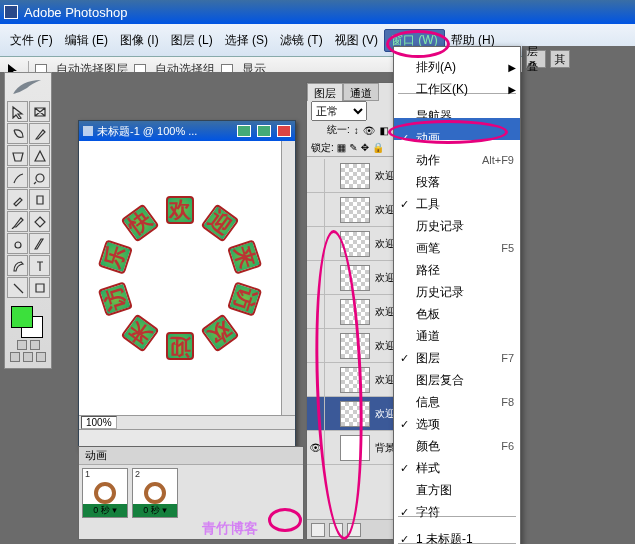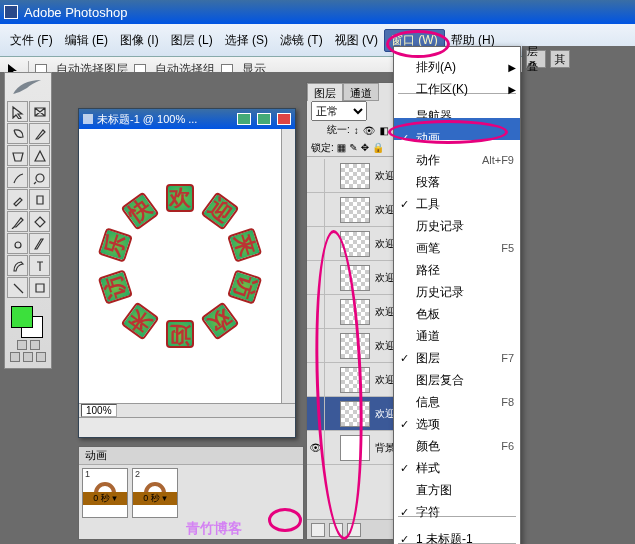--- a/index.html
+++ b/index.html
@@ -3,60 +3,60 @@
 <meta charset="utf-8">
 <style>
 * { box-sizing: border-box; margin: 0; padding: 0; font-family: "Microsoft YaHei", Arial, sans-serif; }
 body { width: 635px; height: 544px; background: #fff; overflow: hidden; position: relative; }
 
 .titlebar { height: 24px; background: linear-gradient(to bottom, #3a6ea5, #0054e3); color: #fff; display: flex; align-items: center; padding: 0 4px; font-size: 13px; }
 .titlebar .ico { width: 14px; height: 14px; background: #2a4a8a; margin-right: 6px; border: 1px solid #fff; }
 
 .menubar { height: 22px; background: linear-gradient(to bottom,#eef3fa,#d7e4f2); display: flex; align-items: center; font-size: 12px; color: #000; padding: 16px 4px; border-bottom: 1px solid #8aa; }
 .menubar span { padding: 2px 6px; }
-.menubar .hl { background: #4b6eaf; color: #fef9c3; border: 1px solid #2a4a8f; border-radius: 2px; position: relative; z-index: 20; }
+.menubar .hl { background: #4b6eaf; color: #86efac; border: 1px solid #2a4a8f; border-radius: 2px; position: relative; z-index: 20; }
 
 .optbar { height: 26px; background: linear-gradient(to bottom,#f5f5f5,#e3e3e3); border-bottom:1px solid #999; display:flex; align-items:center; font-size:12px; color:#333; padding:0 6px; gap:6px;}
 .optbar .arrow { width:16px; height:16px; display:flex; align-items:center; justify-content:center;}
 .cb { width:12px; height:12px; border:1px solid #7a7a7a; background:#fff; display:inline-block; margin-right:3px; vertical-align:middle;}
 
 .workspace { position:absolute; top:72px; left:0; right:0; bottom:0; background:#6b6b6b;}
 
 .toolbox { position:absolute; left:4px; top:0; width:48px; background:linear-gradient(to bottom,#e8e8e8,#d8d8d8); border:1px solid #888; padding:2px 2px 6px 2px; display:flex; flex-direction:column; gap:0;}
 .toolbox .feather { width:36px; height:20px; margin:2px auto 4px auto; display:flex; align-items:center; justify-content:center;}
 .toolgrid { display:grid; grid-template-columns:1fr 1fr; gap:1px;}
 .toolbtn { width:21px; height:21px; background:#e3e3e3; border:1px solid #999; display:flex; align-items:center; justify-content:center; font-size:11px; color:#333;}
 .toolbtn svg { width:14px; height:14px; }
 .swatch { margin-top:6px; position:relative; height:34px;}
 .sw-fg { position:absolute; left:4px; top:2px; width:22px; height:22px; background:#3ce03c; border:1px solid #000;}
 .sw-bg { position:absolute; left:14px; top:12px; width:22px; height:22px; background:#fff; border:1px solid #000;}
 .toolbox .mini { display:flex; justify-content:center; gap:3px; margin-top:2px;}
 .toolbox .mini span { width:10px; height:10px; border:1px solid #777; background:#ccc;}
 
-.docwin { position:absolute; left:78px; top:36px; width:218px; height:330px; background:#fff; border:1px solid #345; box-shadow:2px 2px 4px rgba(0,0,0,.4);}
+.docwin { position:absolute; left:78px; top:48px; width:218px; height:330px; background:#fff; border:1px solid #345; box-shadow:2px 2px 4px rgba(0,0,0,.4);}
 .docwin .hd { height:20px; background:linear-gradient(to bottom,#3a6ea5,#0054e3); color:#fff; font-size:11px; display:flex; align-items:center; padding:0 4px; gap:4px;}
 .docwin .hd .winico { width:10px; height:10px; background:#fff; opacity:.7;}
 .docwin .hd .ttl { flex:1; white-space:nowrap; overflow:hidden;}
 .docwin .hd .wbtn { width:14px; height:12px; background:#4a7; border:1px solid #fff; margin-left:2px;}
 .docwin .hd .wbtn.cls { background:#d44;}
 .canvas { position:absolute; top:20px; left:0; right:14px; bottom:34px; background:#fff; overflow:hidden;}
 .ring { position:absolute; left:50%; top:50%; width:170px; height:170px; transform:translate(-50%,-50%);}
 .glyph { position:absolute; left:50%; top:50%; width:28px; height:28px; margin:-14px; display:flex; align-items:center; justify-content:center; font-size:22px; font-weight:bold; color:#b33; background:radial-gradient(circle,#7b4,#2a6); border:2px solid #a22; border-radius:4px;}
 .sbv { position:absolute; top:20px; right:0; width:14px; bottom:34px; background:#e3e3e3; border-left:1px solid #999;}
 .sbh { position:absolute; left:0; right:0; bottom:20px; height:14px; background:#e3e3e3; border-top:1px solid #999; display:flex; align-items:center;}
 .sbh .zoom { font-size:10px; padding:0 4px; background:#fff; border:1px inset #aaa; margin:0 2px;}
 .docstat { position:absolute; left:0; right:0; bottom:0; height:20px; background:#e8e8e8; border-top:1px solid #999;}
 
 .animpanel { position:absolute; left:78px; bottom:4px; width:226px; height:94px; background:#e2e2e2; border:1px solid #666;}
 .animpanel .phd { height:18px; background:#d5d5d5; border-bottom:1px solid #aaa; display:flex; align-items:center; font-size:11px; padding:0 6px;}
 .frames { height:58px; display:flex; padding:3px; gap:4px;}
 .frame { width:46px; height:50px; background:#fff; border:1px solid #888; position:relative;}
 .frame .num { position:absolute; top:0; left:2px; font-size:9px; color:#333;}
 .frame .thumb { position:absolute; top:10px; left:4px; width:36px; height:28px; display:flex; align-items:center; justify-content:center;}
-.frame .dur { position:absolute; bottom:12px; left:0; right:0; font-size:9px; text-align:center; background:#a16207;}
+.frame .dur { position:absolute; bottom:0; left:0; right:0; font-size:9px; text-align:center; background:#15803d;}
 .animctrl { height:16px; background:#d5d5d5; border-top:1px solid #aaa; display:flex; align-items:center; font-size:10px; padding:0 4px; gap:4px;margin-top:26px;}
 .animctrl .cbtn { width:14px; height:12px; border:1px solid #888; background:#eee; display:flex; align-items:center; justify-content:center; font-size:9px;}
 
 .layerspanel { position:absolute; left:306px; top:10px; width:110px; bottom:4px; background:#e2e2e2; border:1px solid #666;}
 .layerspanel .tabs { height:18px; display:flex; font-size:11px;}
 .layerspanel .tabs span { padding:2px 6px; background:#d0d0d0; border:1px solid #999;}
 .layerspanel .tabs .act { background:#e2e2e2; border-bottom:none;}
 .layerspanel .ctrls { height:20px; display:flex; font-size:11px; padding:0 4px; gap:4px;}
 .layerspanel .ctrls select { font-size:11px; width:56px;}
 .layerspanel .opac { height:18px; display:flex; align-items:center; font-size:10px; padding:0 20px; gap:4px;}
@@ -82,21 +82,21 @@
 
 .annot { position:absolute; border:3px solid #e6007e; border-radius:50%; pointer-events:none; z-index:40;}
 .anno1 { left:386px; top:30px; width:64px; height:28px;}
 .anno2 { left:388px; top:120px; width:120px; height:24px;}
 .anno3 { left:316px; top:230px; width:46px; height:310px; transform:rotate(-2deg);}
 .anno4 { left:268px; top:508px; width:34px; height:24px;}
 
 .rightgray { position:absolute; left:522px; top:46px; right:0; bottom:0; background:#6b6b6b; display:flex; align-items:flex-start; padding:4px; gap:4px;}
 .rightgray .btn { width:20px; height:18px; border:1px solid #888; background:#d0d0d0; font-size:11px; display:flex; align-items:center; justify-content:center;}
 
-.watermark { position:absolute; left:186px; bottom:6px; font-size:14px; color:#c4f; opacity:.6; font-weight:bold; z-index:5;}
+.watermark { position:absolute; left:202px; bottom:6px; font-size:14px; color:#c4f; opacity:.6; font-weight:bold; z-index:5;}
 </style>
 </head>
 <body>
 
 <div class="titlebar">
   <div class="ico"></div>
   <span>Adobe Photoshop</span>
 </div>
 
 <div class="menubar">

